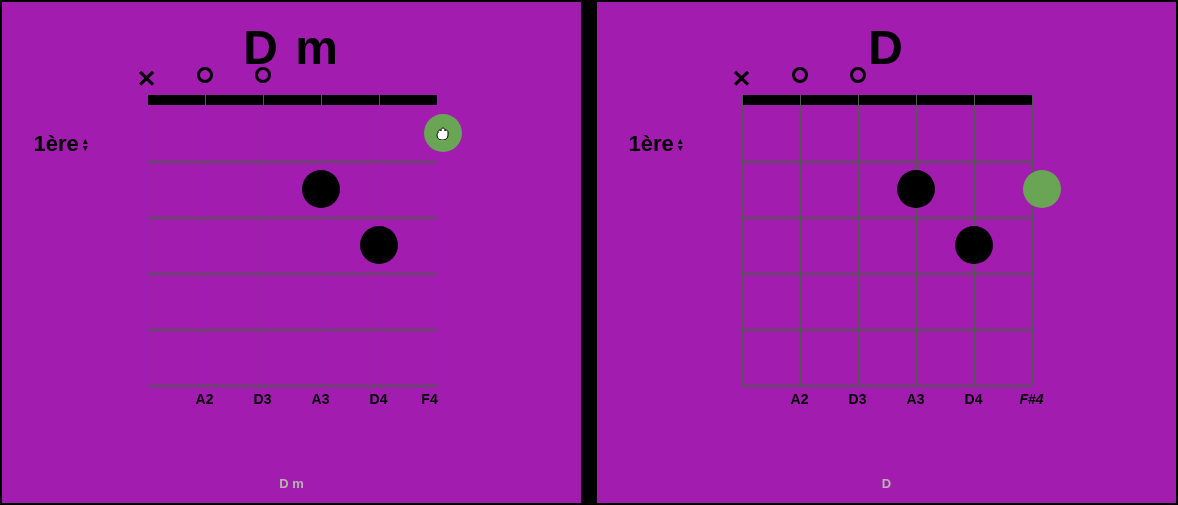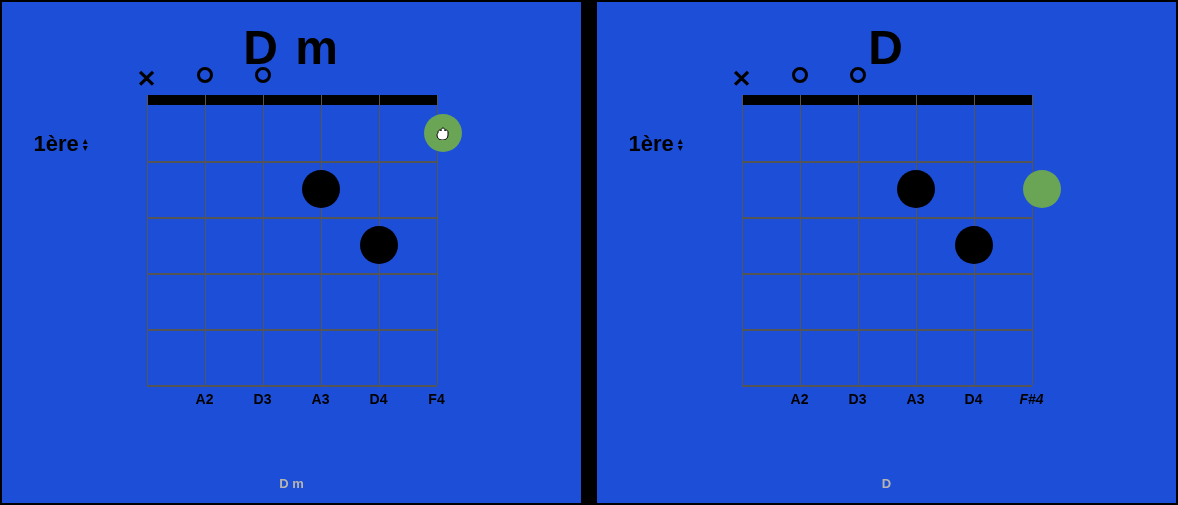--- a/index.html
+++ b/index.html
@@ -5,21 +5,21 @@
   * { box-sizing: border-box; margin: 0; padding: 0; }
   body {
     font-family: -apple-system, "Helvetica Neue", Arial, sans-serif;
     background: #000;
     width: 1178px;
     height: 505px;
     display: flex;
     overflow: hidden;
   }
   .panel {
-    background: #1d4ed8;
+    background: #a21caf;
     flex: 1;
     border: 2px solid #000;
     position: relative;
     display: flex;
     flex-direction: column;
     align-items: center;
   }
   .panel-left { margin-right: 6px; }
   .panel-right { margin-left: 6px; }
   .chord-title {
@@ -169,21 +169,21 @@
         <div class="marker-row">
           <div class="marker" style="left: 0px;">✕</div>
           <div class="marker open" style="left: 58px;"></div>
           <div class="marker open" style="left: 116px;"></div>
         </div>
         <div class="labels-row">
           <div class="slabel" style="left: 58px;">A2</div>
           <div class="slabel" style="left: 116px;">D3</div>
           <div class="slabel" style="left: 174px;">A3</div>
           <div class="slabel" style="left: 232px;">D4</div>
-          <div class="slabel" style="left: 290px;">F4</div>
+          <div class="slabel" style="left: 283px;">F4</div>
         </div>
         <div class="dot" style="left: 174px; top: 94px;"></div>
         <div class="dot" style="left: 232px; top: 150px;"></div>
         <div class="dot green" style="left: 296px; top: 38px;"></div>
         <div class="cursor-grab" style="left: 296px; top: 38px;"><svg viewBox="0 0 16 14">
             <path fill="#fff" stroke="#000" stroke-width="1" d="M3 6c0-1 1-2 2-2s1 1 1 1V4c0-1 1-2 2-2s2 1 2 2v1c0 0 0-1 1-1s2 1 2 2v3c0 3-2 5-5 5H7c-3 0-5-2-5-5 0-1 1-2 1-2z"></path>
           </svg></div>
       </div>
   </div>
   <div class="footer-caption">D m</div>

